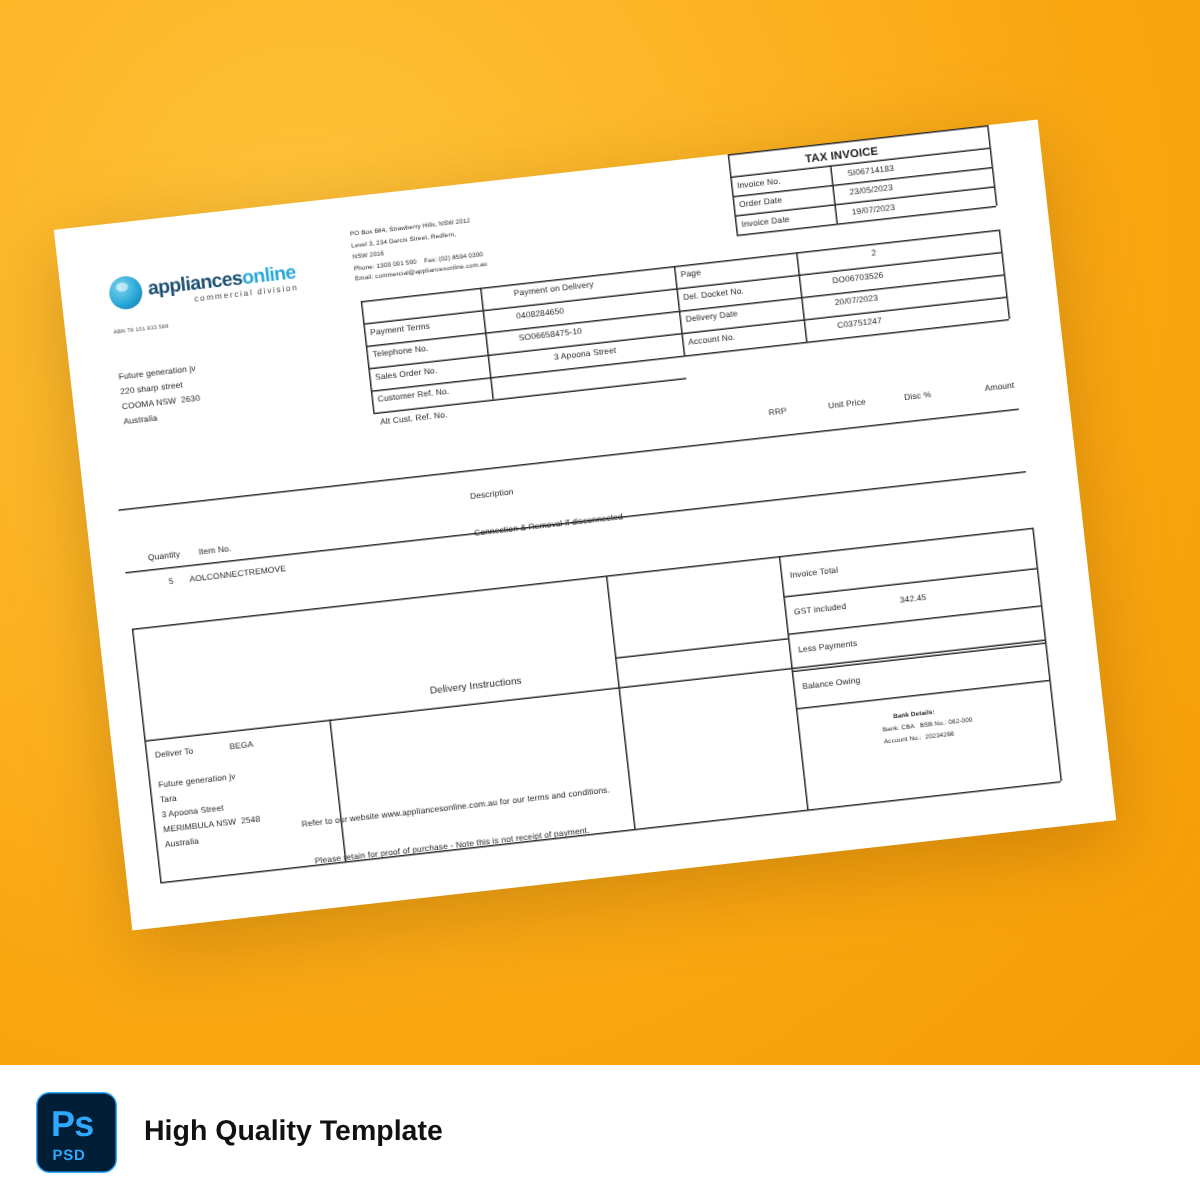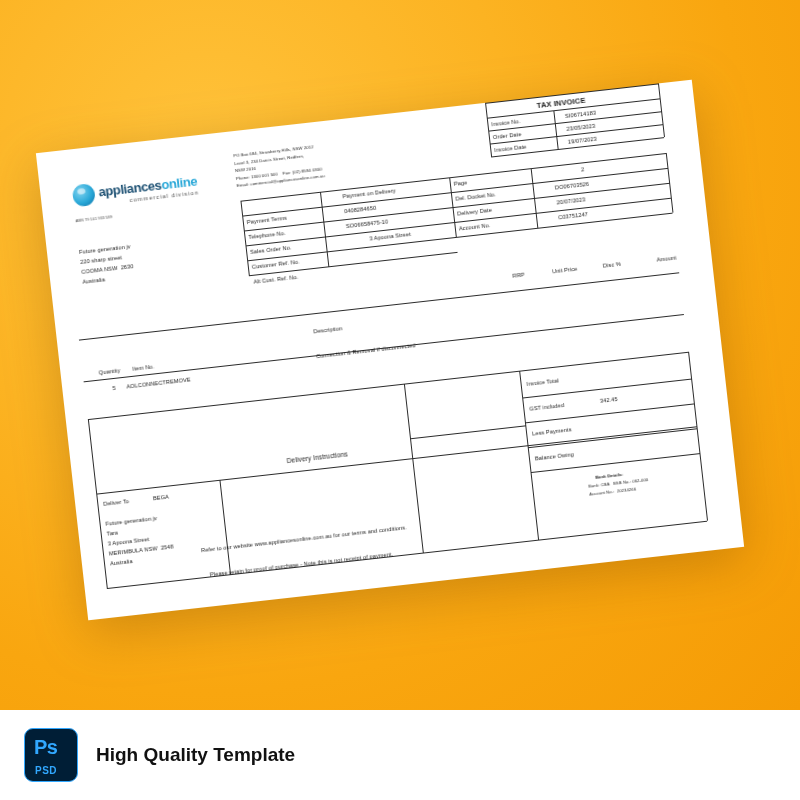--- a/index.html
+++ b/index.html
@@ -90,21 +90,21 @@
     width: 54px; height: 54px;
     border-radius: 9px;
     background: #001e36;
     border: 1.6px solid #31a8ff;
     color: #31a8ff;
     position: relative;
     flex: 0 0 auto;
   }
   .ps-badge .ps {
     position: absolute; left: 9px; top: 7px;
-    font-size: 20px; font-weight: bold; letter-spacing: -0.5px;
+    font-size: 24px; font-weight: bold; letter-spacing: -0.5px;
   }
   .ps-badge .psd {
     position: absolute; left: 10px; bottom: 5px;
     font-size: 10px; font-weight: bold; letter-spacing: 0.5px;
   }
   .footer-text { display: flex; flex-direction: column; justify-content: center; }
   .footer-title { font-size: 19px; font-weight: bold; color: #111111; }
   .footer-sub { font-size: 17px; color: #111111; margin-top: 3px; }
 </style>
 </head>

